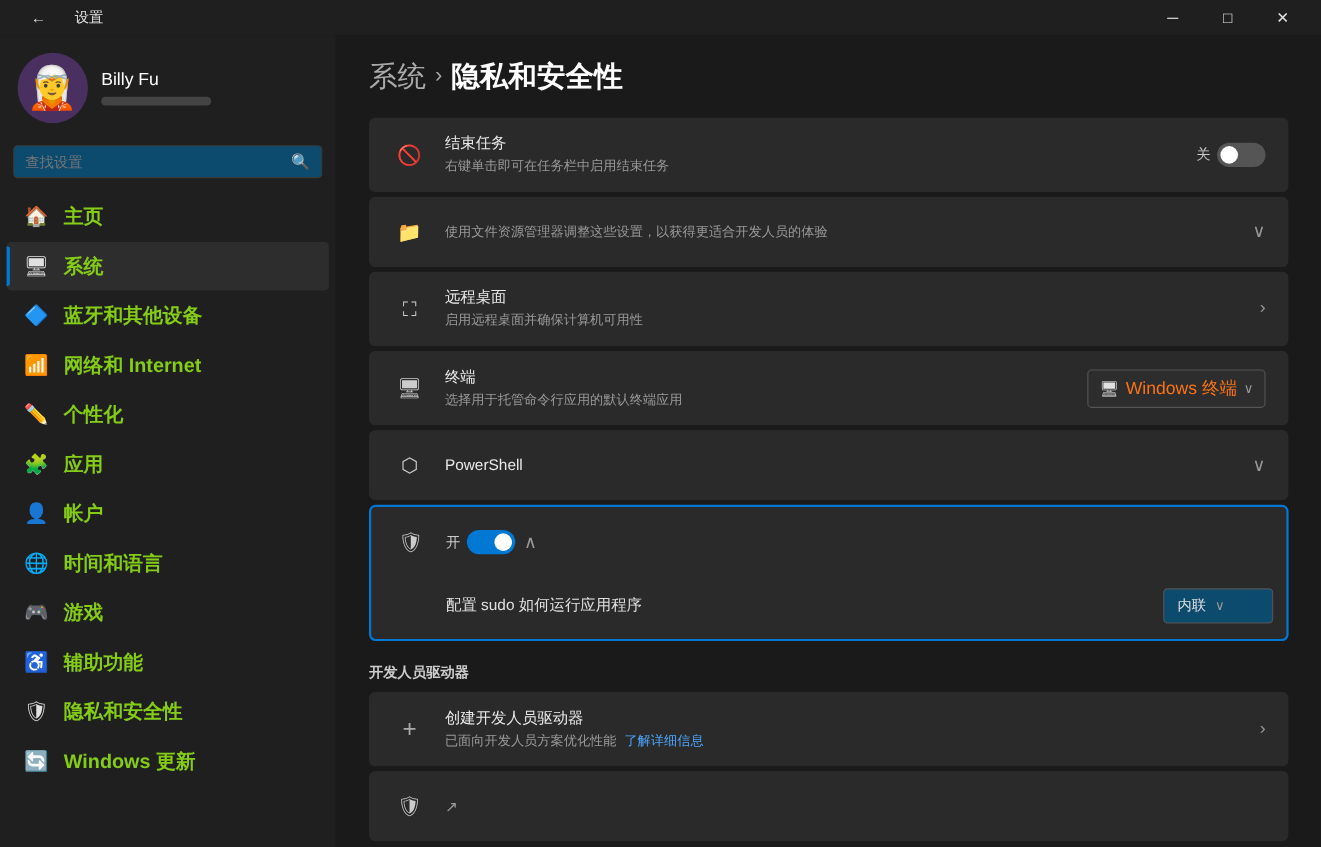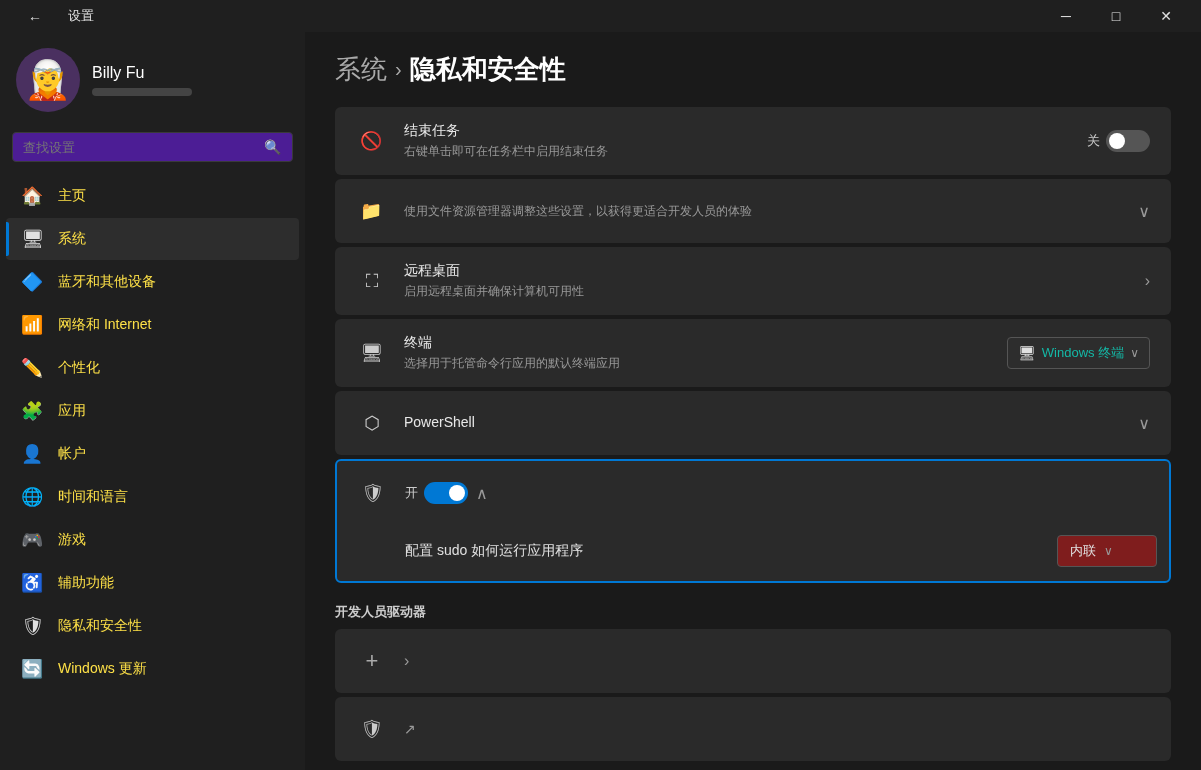--- a/index.html
+++ b/index.html
@@ -106,21 +106,21 @@
       margin-top: 6px;
     }
 
     
     .search-container {
       padding: 8px 12px 12px 12px;
     }
     .search-box {
       display: flex;
       align-items: center;
-      background: #4c1d95;
+      background: #0c4a6e;
       border: 1px solid #3a3a3a;
       border-radius: 4px;
       padding: 6px 10px;
       gap: 8px;
     }
     .search-input {
       background: none;
       border: none;
       color: #e0e0e0;
       font-size: 13px;
@@ -159,22 +159,23 @@
     .nav-icon {
       width: 22px;
       height: 22px;
       display: flex;
       align-items: center;
       justify-content: center;
       font-size: 18px;
       flex-shrink: 0;
     }
     .nav-label {
-      font-size: 14px;
-      color: #fde047;
+      font-size: 18px;
+      color: #84cc16;
+      font-weight: bold;
     }
 
     
     .content {
       flex: 1;
       background: #1a1a1a;
       overflow-y: auto;
       padding: 20px 30px 30px 30px;
     }
     .content::-webkit-scrollbar { width: 6px; }
@@ -315,21 +316,21 @@
       align-items: center;
       justify-content: space-between;
     }
     .sudo-sub-label {
       font-size: 14px;
       color: #e0e0e0;
     }
 
     
     .dropdown {
-      background: #7f1d1d;
+      background: #0c4a6e;
       border: 1px solid #555;
       border-radius: 4px;
       padding: 6px 12px;
       display: flex;
       align-items: center;
       gap: 8px;
       cursor: pointer;
       min-width: 100px;
     }
     .dropdown-label {
@@ -349,22 +350,22 @@
       background: #2d2d2d;
       border: 1px solid #555;
       border-radius: 4px;
       padding: 6px 10px;
       cursor: pointer;
     }
     .terminal-icon {
       font-size: 14px;
     }
     .terminal-label {
-      font-size: 13px;
-      color: #14b8a6;
+      font-size: 16px;
+      color: #f97316;
     }
 
     
     .link-text {
       color: #4da6ff;
       cursor: pointer;
     }
 
     
     .ext-icon {
@@ -545,20 +546,26 @@
         </div>
       </div>
     </div>
 
     <div id="dev-drivers-section">
         <div class="section-heading">开发人员驱动器</div>
         <div class="setting-item">
     <div class="setting-icon">
             <span style="font-size:22px;color:#aaa;">+</span>
           </div>
+    <div class="setting-text">
+      <div class="setting-title">创建开发人员驱动器</div>
+      <div class="setting-desc">
+        已面向开发人员方案优化性能&nbsp;<span class="link-text">了解详细信息</span>
+      </div>
+    </div>
     <div class="setting-control">
             <span class="chevron-right">›</span>
           </div>
   </div>
         <div class="setting-item">
     <div class="setting-icon">
             <span style="font-size:18px;">🛡</span>
           </div>
     <div class="setting-control">
             <span class="ext-icon">↗</span>

